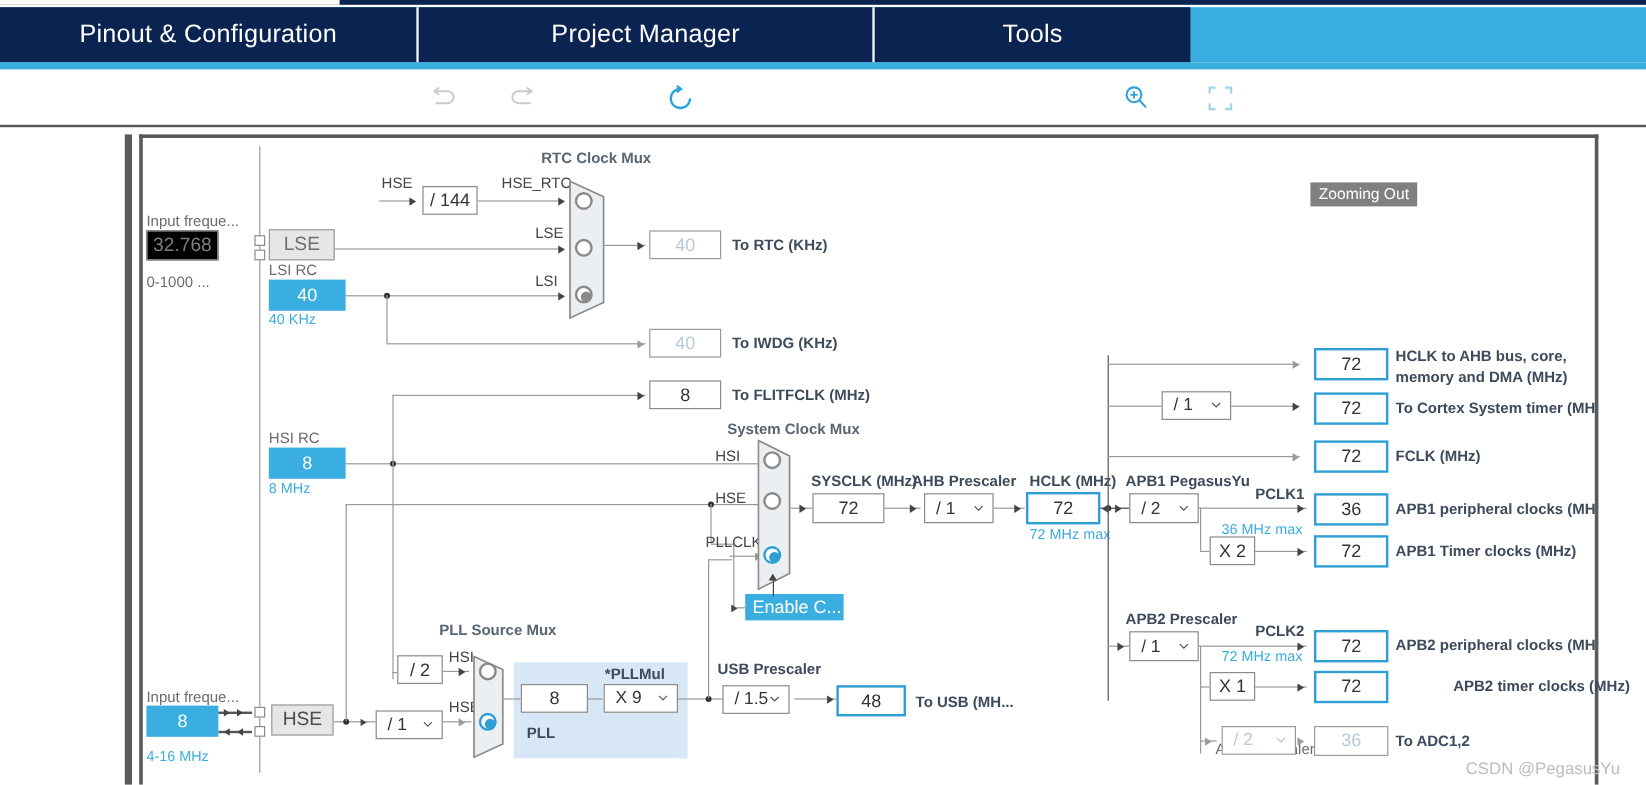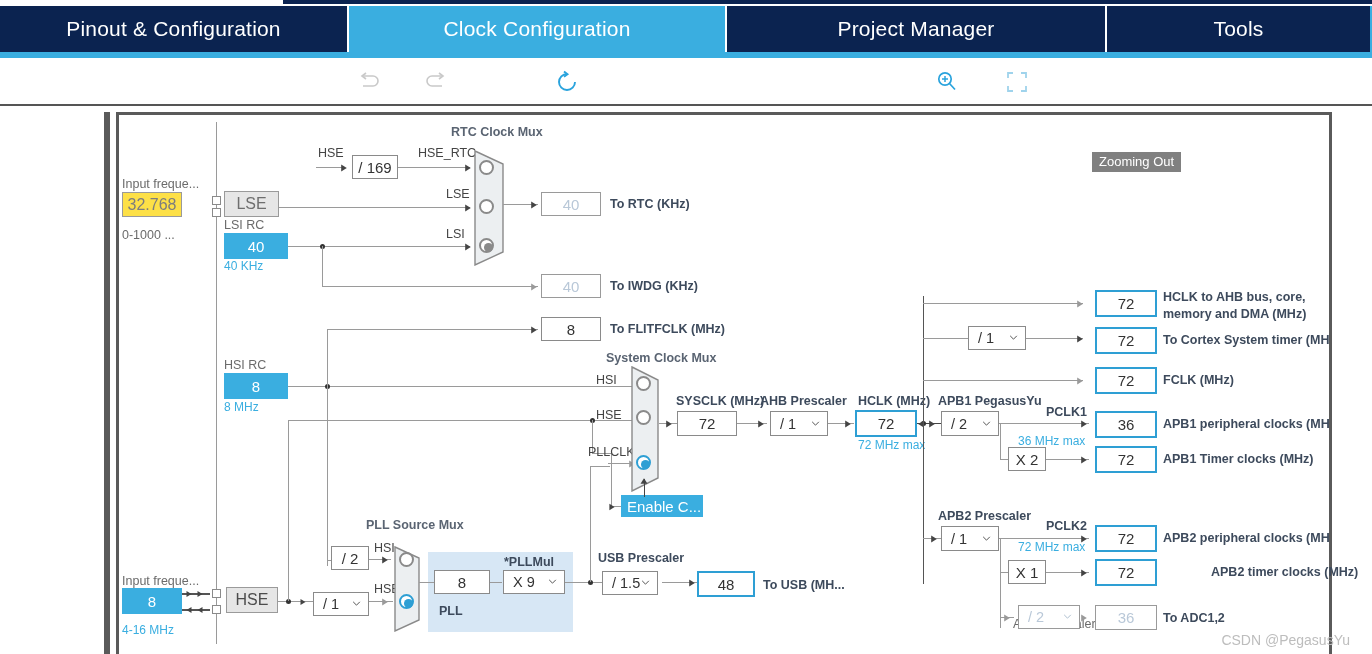--- a/index.html
+++ b/index.html
@@ -98,21 +98,21 @@
   .box {
     position:absolute; display:flex; align-items:center; justify-content:center;
     background:#ffffff; font-size:15px; color:#333333;
     border:1px solid #8a8a8a;
   }
   .box.disabled { color:#b9c8d8; border:1px solid #9a9a9a; }
   .box.blueout { border:2px solid #2e9fd4; color:#333; }
   .box.cyanfill { background:#3aaee0; color:#ffffff; border:none; font-size:15px; }
   .box.lsebox { background:#e6e6e6; border:1px solid #9a9a9a; color:#6e6e6e; font-size:16px; }
   .box.hsebox { background:#e6e6e6; border:1px solid #9a9a9a; color:#4c4c4c; font-size:16px; }
-  .box.inputfreq { background:#fde047; border:1px solid #9a9a9a; color:#7d7d7d; font-size:16px;text-align:center; }
+  .box.inputfreq { background:#000000; border:1px solid #9a9a9a; color:#7d7d7d; font-size:16px;text-align:center; }
   .box.enablec { background:#3aaee0; color:#ffffff; border:none; font-size:15px; justify-content:flex-start; padding-left:6px; }
 
   .sel {
     position:absolute; display:flex; align-items:center;
     background:#ffffff; border:1px solid #8a8a8a;
     font-size:14.5px; color:#333333; padding-left:9px; cursor:pointer;
   }
   .sel .chev {
     position:absolute; right:7px; top:50%; width:9px; height:5px;
     transform:translateY(-60%);
@@ -146,23 +146,20 @@
 </head>
 <body>
 
 <div id="topstrip">
   <div class="white-gap"></div>
 </div>
 
 <div id="tabbar">
   <div class="tab" id="tab-pinout">
     <span>Pinout &amp; Configuration</span>
-  </div>
-  <div class="tab active" id="tab-clock">
-    <span>Clock Configuration</span>
   </div>
   <div class="tab" id="tab-pm">
     <span>Project Manager</span>
   </div>
   <div class="tab" id="tab-tools">
     <span>Tools</span>
   </div>
 </div>
 <div id="tabbar-underline"></div>
 
@@ -239,21 +236,21 @@
 
   <div class="box lsebox" style="left:224px; top:191px; width:55px; height:26px;">LSE</div>
 
   <div class="lbl" style="left:224px; top:218px;">LSI RC</div>
   <div class="box cyanfill" style="left:224px; top:233px; width:64px; height:26px;">40</div>
   <div class="lbl bluenote" style="left:224px; top:259px;">40 KHz</div>
 
   <div class="lbl signal" style="left:318px; top:146px;">HSE</div>
   <div class="hbar" style="left:316px; top:167px; width:28px;"></div>
   <div class="arrow" style="left:340px; top:163px; transform:scale(.7);"></div>
-  <div class="box" style="left:352px; top:155px; width:46px; height:24px;">/ 169</div>
+  <div class="box" style="left:352px; top:155px; width:46px; height:24px;">/ 144</div>
   <div class="lbl signal" style="left:418px; top:146px;">HSE_RTC</div>
   <div class="hbar" style="left:398px; top:167px; width:72px;"></div>
   <div class="arrow" style="left:464px; top:163px; transform:scale(.7);"></div>
 
   <div class="hbar" style="left:279px; top:207px; width:191px;"></div>
   <div class="arrow" style="left:464px; top:203px; transform:scale(.7);"></div>
   <div class="lbl signal" style="left:446px; top:187px;">LSE</div>
 
   <div class="hbar" style="left:288px; top:246px; width:182px;"></div>
   <div class="dot" style="left:320px; top:244px;"></div>

